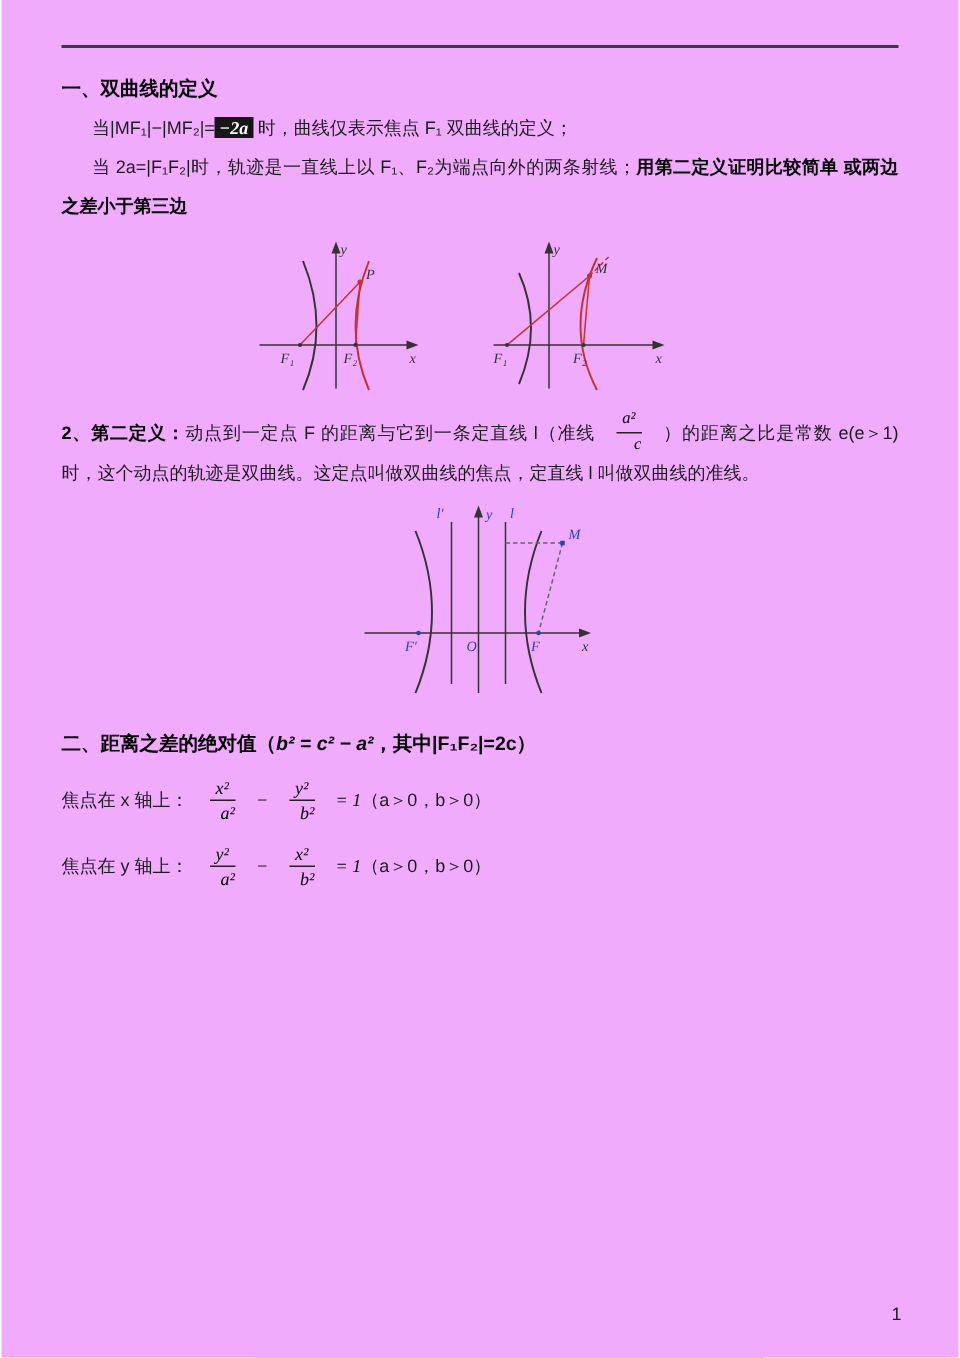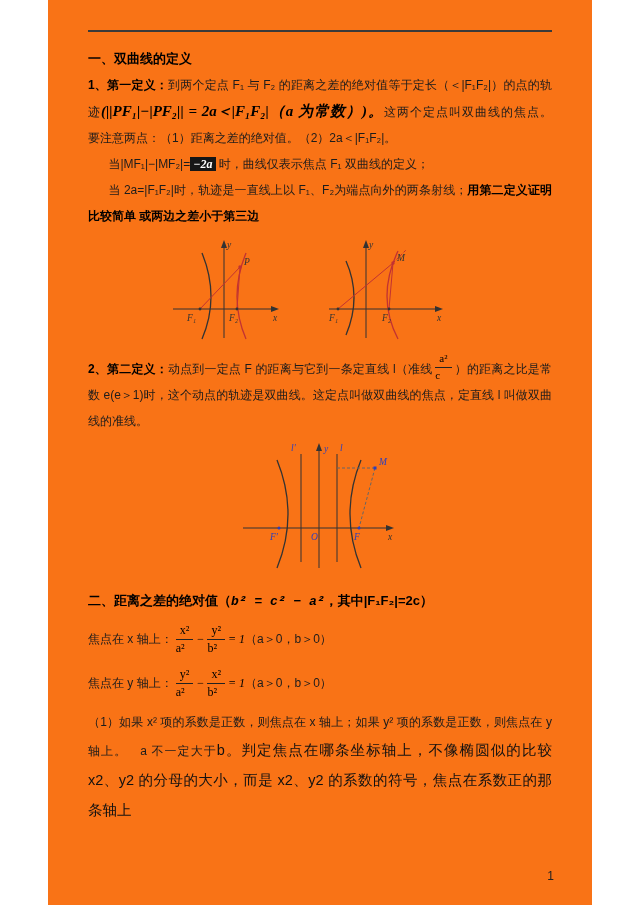--- a/index.html
+++ b/index.html
@@ -1,45 +1,45 @@
 <!DOCTYPE html>
 <html><head>
 <meta charset="utf-8">
 <style>
   * { margin:0; padding:0; box-sizing:border-box; }
   html,body { background:#ffffff; }
   body { font-family:"Liberation Sans", sans-serif; }
   .page {
-    width:544px; height:905px; background:#f97316; position:relative;
+    width:638px; height:905px; background:#f0abfc; position:relative;
     overflow:hidden; color:#1c1c1c; margin:0 auto;
   }
   .content { padding:30px 40px 0 40px; }
   .divider { border-top:2px solid #3a3a3a; margin-bottom:14px; }
   .h1 { font-size:13px; font-weight:bold; color:#000; line-height:26px; }
   .p { font-size:12px; line-height:26px; text-align:justify; color:#1c1c1c; }
   .b { font-weight:bold; color:#000; }
   .indent1 { text-indent:1.7em; }
-  .math { font-family:Liberation Mono, monospace; font-style:italic; }
+  .math { font-family:Liberation Sans, sans-serif; font-style:italic; }
   .big-formula {
     font-family:"Liberation Serif", serif; font-style:italic; font-weight:bold;
     font-size:15px; color:#000;
   }
   .hl {
     background:#161616; color:#ffffff; padding:0 3px;
     font-family:"Liberation Serif", serif; font-style:italic;font-weight:bold;
   }
   .diagram-row {
     display:flex; justify-content:center; gap:44px;
     margin:8px 0 10px 0; transform:translateX(-12px);
   }
   .diagram-center { text-align:center; margin:4px 0 8px 0; }
   .frac {
-    display:inline-block; vertical-align:middle; text-align:left;
-    font-family:"Liberation Serif", serif; 
-    line-height:1.05; margin:0 3px; font-size:12px; color:#000;
+    display:inline-block; vertical-align:middle; text-align:right;
+    font-family:"Liberation Serif", serif; font-style:italic;
+    line-height:1.05; margin:0 14px; font-size:12px; color:#000;
   }
   .frac .num { display:block; border-bottom:1px solid #222; padding:0 4px 2px 4px; }
   .frac .den { display:block; padding-top:2px; }
   .frac-sm { font-size:11px; vertical-align:-6px; }
   .eq-row { font-size:12px; line-height:40px; margin:4px 0; color:#1c1c1c; }
   .eq-row .mathsym { font-family:"Liberation Serif", serif; font-style:italic; color:#000; }
   .note-big { font-size:14.5px; line-height:30px; color:#111; }
   .page-number {
     position:absolute; right:38px; bottom:22px; font-size:12px; color:#222;
   }
@@ -51,23 +51,20 @@
 </head>
 <body>
 
 <div class="page">
   <div class="content">
 
     <div class="divider"></div>
 
     <div class="h1">一、双曲线的定义</div>
 
-    <p class="p">
-      <span class="b">1、第一定义：</span><span>到两个定点 F₁ 与 F₂ 的距离之差的绝对值等于定长（＜|F₁F₂|）的点的轨迹</span><span class="big-formula">(||PF₁|−|PF₂|| = 2a＜|F₁F₂|（a 为常数）)。</span><span>这两个定点叫双曲线的焦点。　要注意两点：（1）距离之差的绝对值。（2）2a＜|F₁F₂|。</span>
-    </p>
 
 
     <p class="p indent1">
       <span>当|MF₁|−|MF₂|=</span><span class="hl">−2a</span><span> 时，曲线仅表示焦点 F₁ 双曲线的定义；</span>
     </p>
 
     <p class="p indent1">
       <span>当 2a=|F₁F₂|时，轨迹是一直线上以 F₁、F₂为端点向外的两条射线；</span><span class="b">用第二定义证明比较简单 或两边之差小于第三边</span>
     </p>
 
@@ -150,20 +147,17 @@
     </div>
 
     <div class="eq-row">
       <span>焦点在 x 轴上：</span><span class="frac"><span class="num">x²</span><span class="den">a²</span></span><span class="mathsym">−</span><span class="frac"><span class="num">y²</span><span class="den">b²</span></span><span class="mathsym">= 1</span><span>（a＞0，b＞0）</span>
     </div>
 
     <div class="eq-row">
       <span>焦点在 y 轴上：</span><span class="frac"><span class="num">y²</span><span class="den">a²</span></span><span class="mathsym">−</span><span class="frac"><span class="num">x²</span><span class="den">b²</span></span><span class="mathsym">= 1</span><span>（a＞0，b＞0）</span>
     </div>
 
-    <p class="p" style="margin-top:6px;">
-      <span>（1）如果 x² 项的系数是正数，则焦点在 x 轴上；如果 y² 项的系数是正数，则焦点在 y 轴上。　a 不一定大于</span><span class="note-big">b。判定焦点在哪条坐标轴上，不像椭圆似的比较 x2、y2 的分母的大小，而是 x2、y2 的系数的符号，焦点在系数正的那条轴上</span>
-    </p>
 
   </div>
 
   <div class="page-number">1</div>
 </div>
 
 </body></html>

